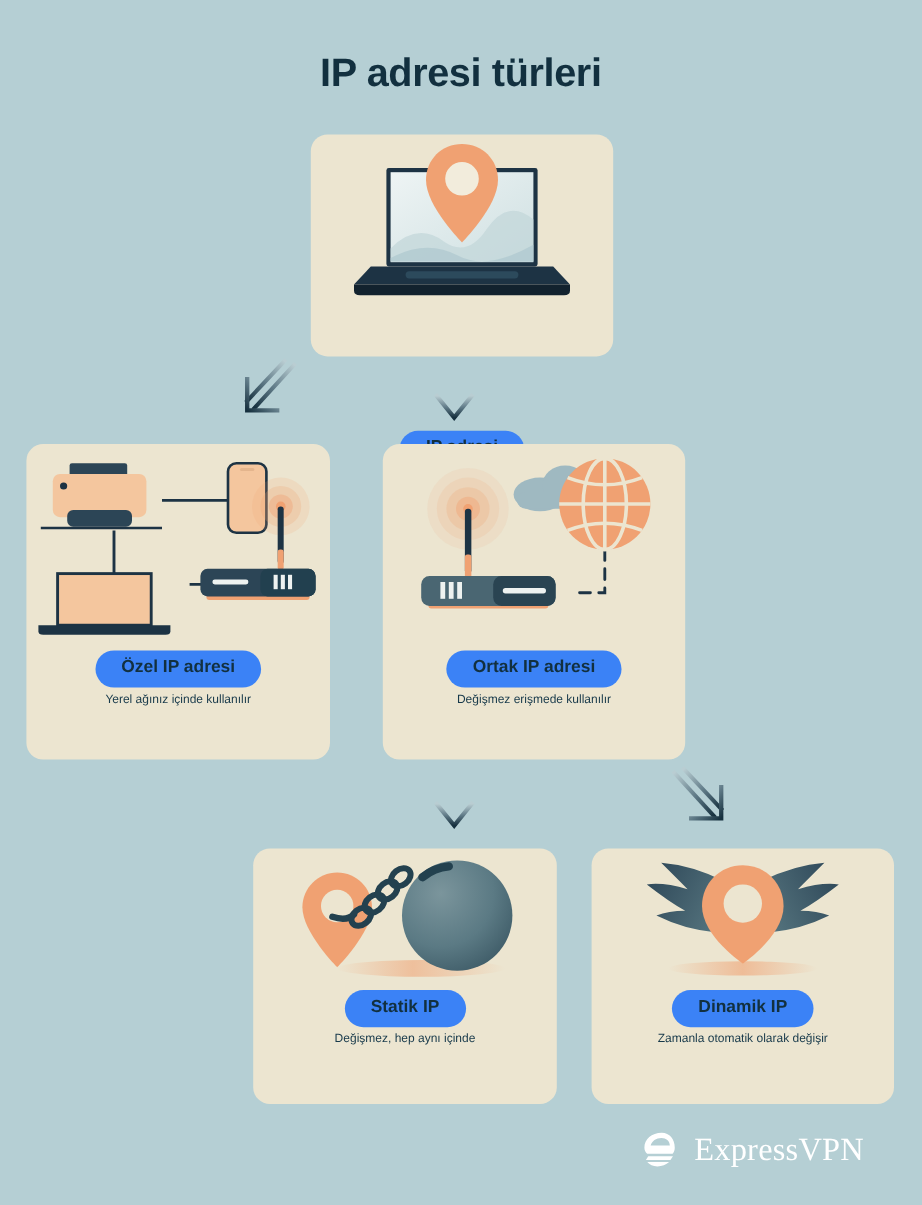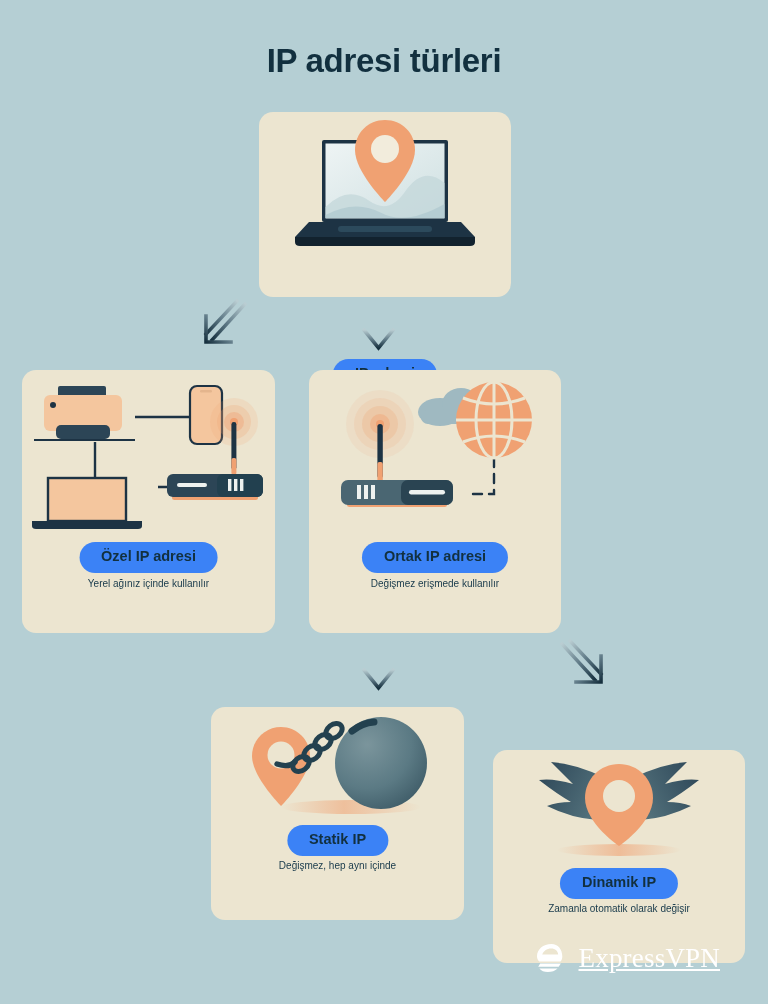--- a/index.html
+++ b/index.html
@@ -37,23 +37,23 @@
   .caption{
     position:absolute;left:0;width:100%;
     text-align:center;
     font-size:10px;font-weight:400;color:#17394a;
     line-height:1.35;
   }
 
   
   #card-ip      {left:259px;top:112px;width:252px;height:185px;}
   #card-private {left:22px; top:370px;width:253px;height:263px;}
-  #card-public  {left:309px;top:370px;width:252px;height:263px;padding-left:11px;}
+  #card-public  {left:319px;top:370px;width:252px;height:263px;padding-left:11px;}
   #card-static  {left:211px;top:707px;width:253px;height:213px;}
-  #card-dynamic {left:493px;top:707px;width:252px;height:213px;margin-top:43px;}
+  #card-dynamic {left:493px;top:707px;width:252px;height:213px;}
 
   #card-ip .pill{top:247px;}
   #card-private .pill{top:172px;}
   #card-public  .pill{top:172px;}
   #card-static  .pill{top:118px;}
   #card-dynamic .pill{top:118px;}
 
   #card-private .caption{top:207px;}
   #card-public  .caption{top:207px;}
   #card-static  .caption{top:152px;}
@@ -62,21 +62,21 @@
   
   .arrow{position:absolute;}
 
   
   .logo{
     position:absolute;right:48px;bottom:28px;
     display:flex;align-items:center;gap:10px;
   }
   .logo-text{
     font-family:"Liberation Serif","DejaVu Serif",serif;
-    font-size:27px;color:#ffffff;letter-spacing:.2px;text-decoration:underline;
+    font-size:27px;color:#ffffff;letter-spacing:.2px;
   }
 </style>
 </head>
 <body>
 
 <div class="stage">
 
   <div class="title">IP adresi türleri</div>
 
   <div class="card" id="card-ip">

